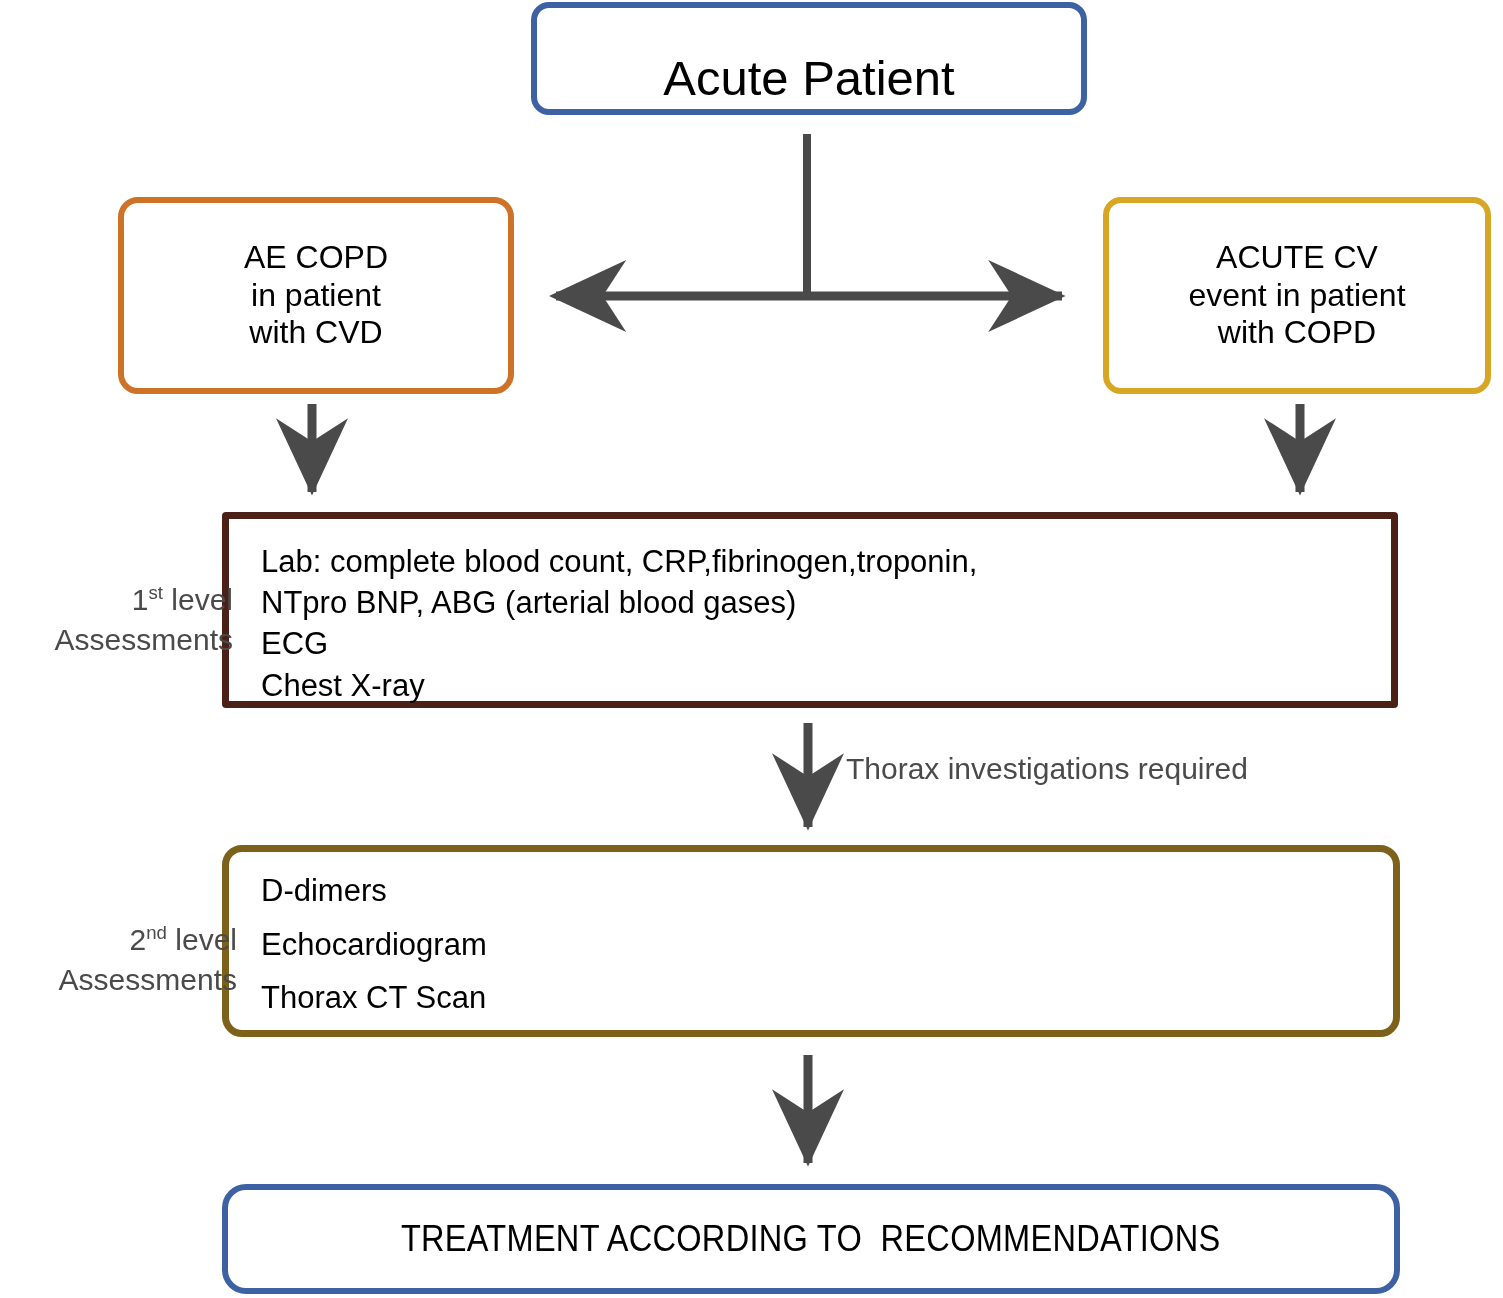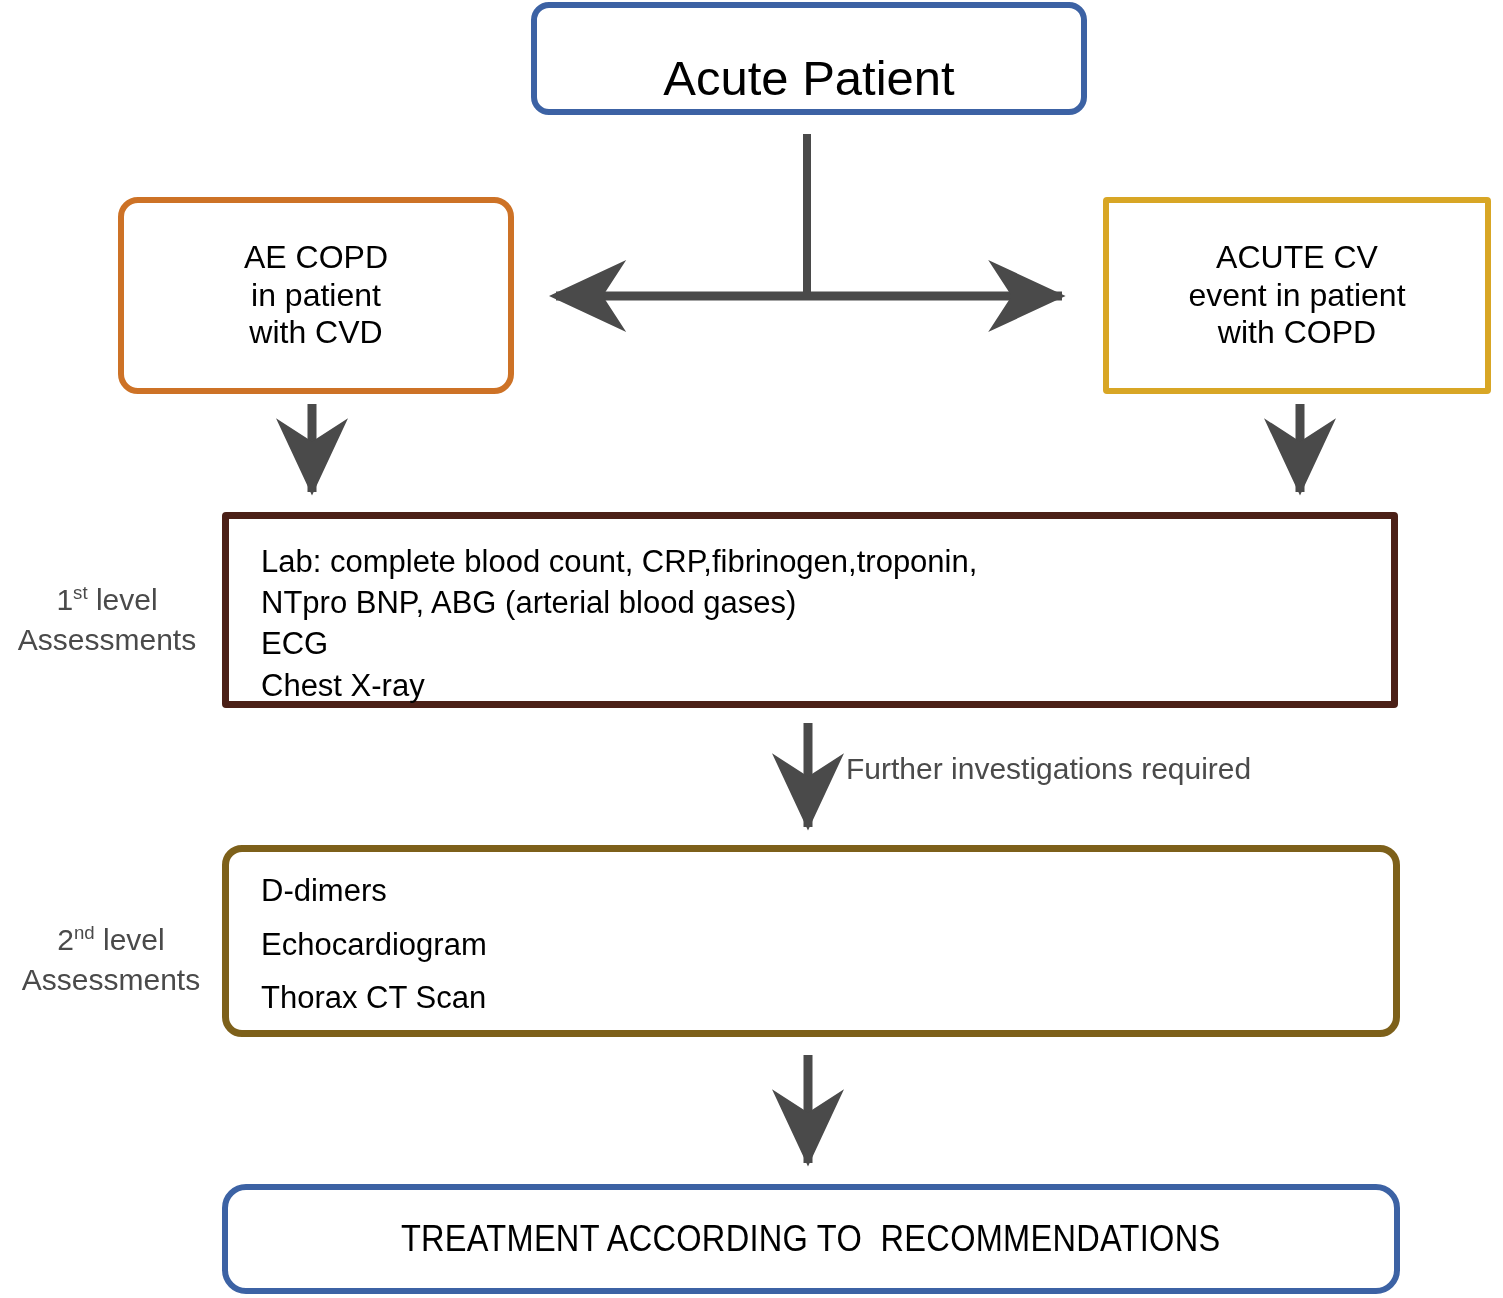--- a/index.html
+++ b/index.html
@@ -54,21 +54,21 @@
     border: 6px solid #cd7226;
     border-radius: 20px;
     font-size: 32px;
     text-align: center;
   }
 
   #node-acute-cv {
     left: 1103px; top: 197px;
     width: 388px; height: 197px;
     border: 6px solid #d8a625;
-    border-radius: 4px;
+    border-radius: 18px;
     font-size: 32px;
   }
 
   #node-first-level {
     left: 222px; top: 512px;
     width: 1176px; height: 196px;
     border: 7px solid #4b2017;
     border-radius: 4px;
     font-size: 31px;
   }
@@ -98,22 +98,23 @@
   }
 
   .node-text { display: block; white-space: pre-line; }
 
   
   .side-label {
     position: absolute;
     color: #4a4a4a;
     font-size: 30px;
     line-height: 1.32;
-    text-align: center;
+    text-align: right;
     white-space: pre-line;
+    margin-left: 21px;
   }
   #label-first-level  { left: 2px; top: 580px; width: 210px; }
   #label-second-level { left: 6px; top: 920px; width: 210px; }
   .side-label sup { font-size: 0.62em; vertical-align: super; line-height: 0; }
 
   #label-further {
     position: absolute;
     left: 846px; top: 752px;
     color: #4a4a4a;
     font-size: 30px;
@@ -200,15 +201,15 @@
   <div class="node" id="node-treatment">
     <span class="node-text">TREATMENT ACCORDING TO  RECOMMENDATIONS</span>
   </div>
 
   <div class="side-label" id="label-first-level"><span>1</span><sup>st</sup><span> level
 Assessments</span></div>
 
   <div class="side-label" id="label-second-level"><span>2</span><sup>nd</sup><span>  level
 Assessments</span></div>
 
-  <div id="label-further">Further investigations required</div>
+  <div id="label-further">Thorax investigations required</div>
 
 </div>
 
 </body></html>

